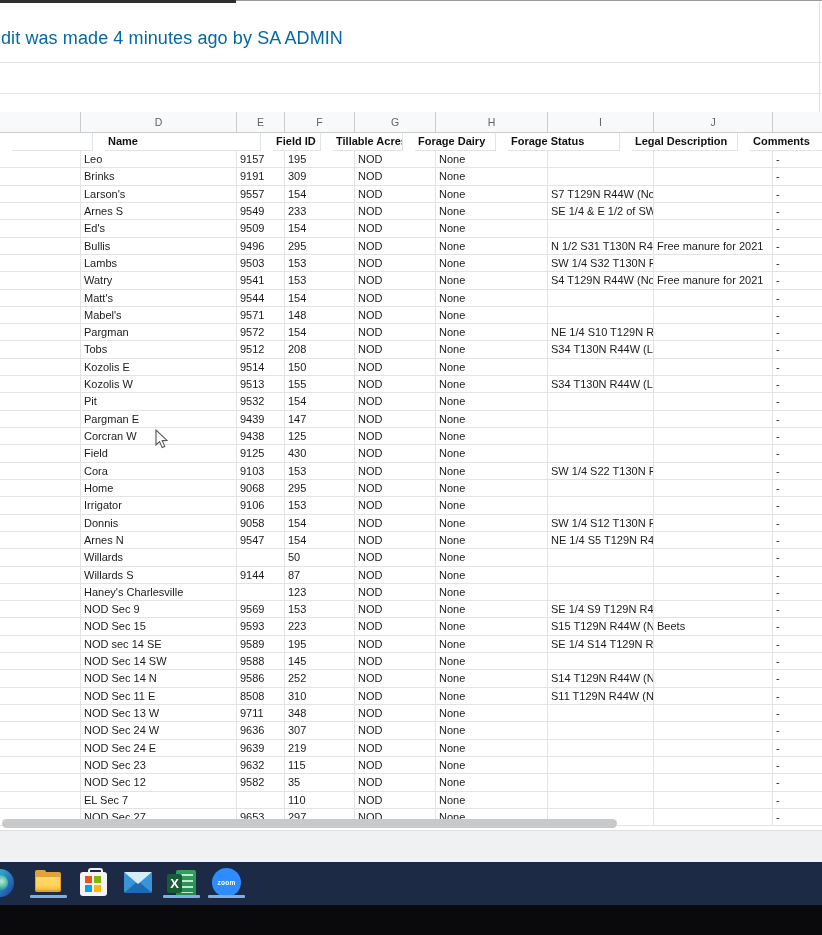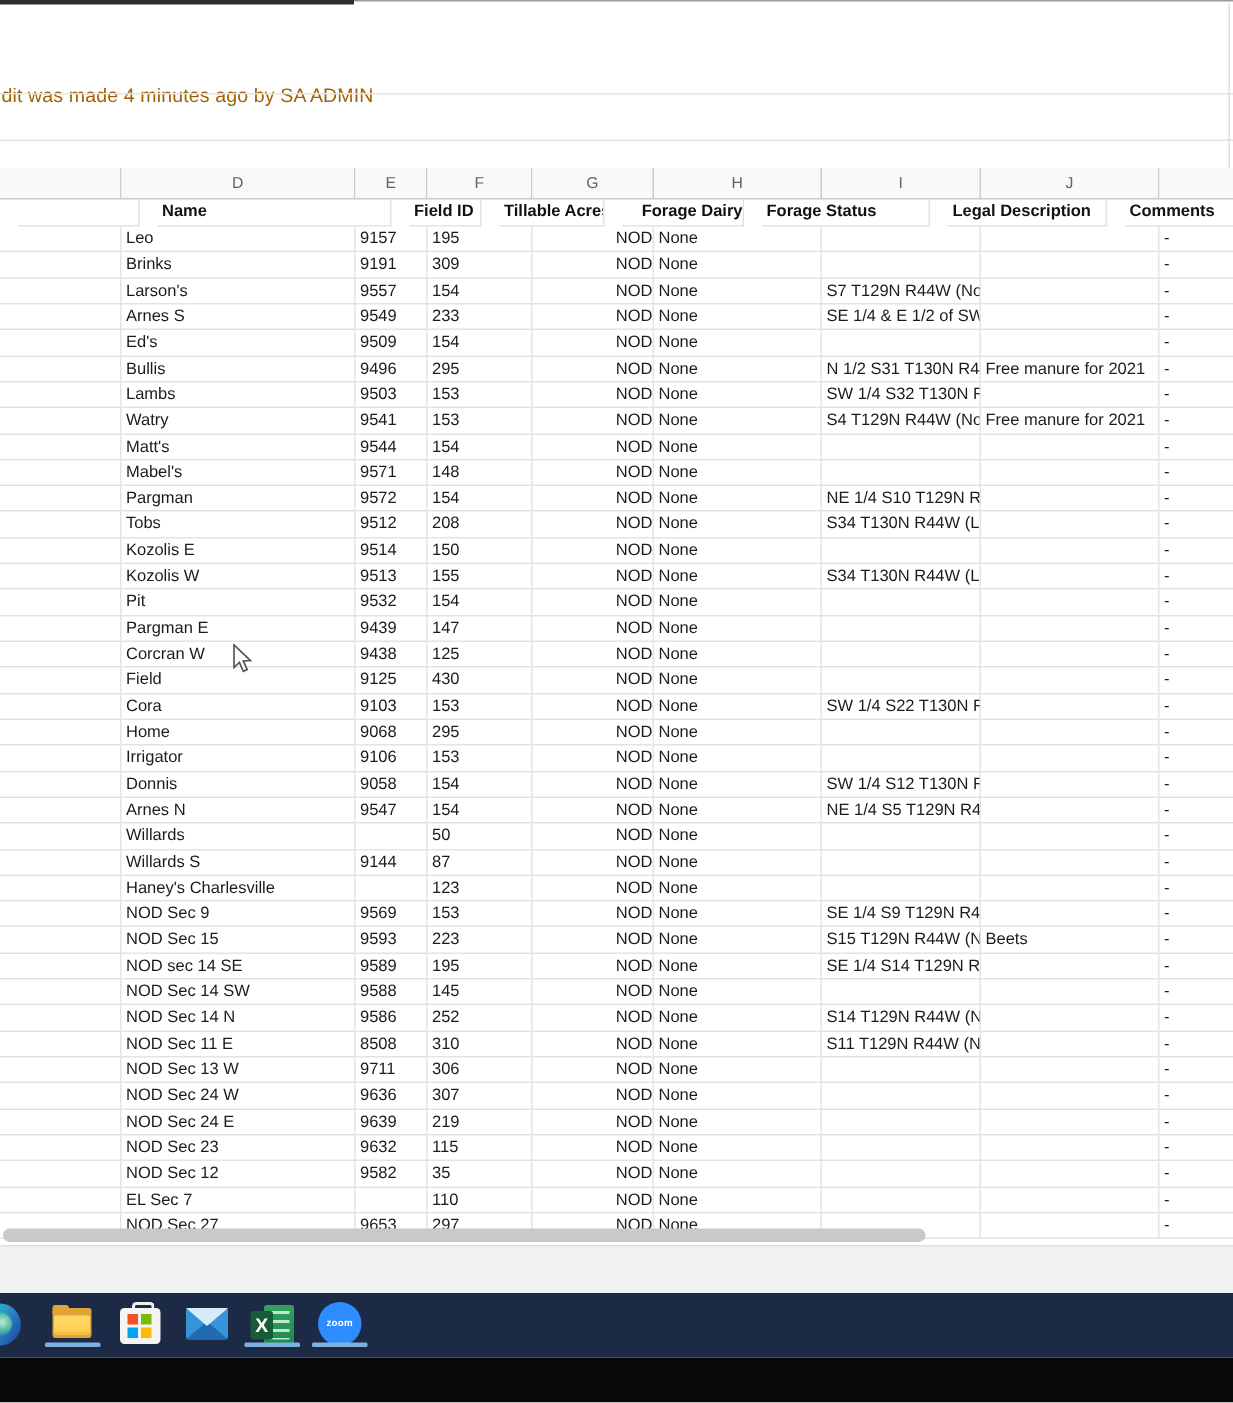--- a/index.html
+++ b/index.html
@@ -9,41 +9,41 @@
     -webkit-font-smoothing:antialiased;
   }
   .abs{position:absolute;}
 
   
   .top-hairline{left:0;top:0;width:822px;height:1px;background:#9a9a9a;}
   .top-dark{left:0;top:0;width:236px;height:3px;background:#2e2e2e;}
 
   
   .edit-status{
-    left:1px;top:56px;font-size:13px;color:#a16207;letter-spacing:.1px;
+    left:1px;top:28px;font-size:18px;color:#0369a1;letter-spacing:.1px;
     white-space:nowrap;cursor:pointer;
   }
 
   .hline{left:0;width:822px;height:1px;background:#e4e4e4;}
   .hline.l1{top:62px;}
   .hline.l2{top:93px;}
   .vline-right{left:819px;top:2px;width:1px;height:110px;background:#e0e0e0;}
 
   
   .sheet{left:0;top:112px;width:822px;height:718px;overflow:hidden;background:#fff;}
   .grid{position:absolute;left:0;top:0;width:893px;}
   .grow{display:flex;height:17.32px;}
   .grow .cell{
     box-sizing:border-box;flex:none;overflow:hidden;white-space:nowrap;
     font-size:11px;color:#1b1b1b;line-height:16.5px;padding:0 0 0 3px;
     border-right:1px solid #e2e3e4;border-bottom:1px solid #e2e3e4;
   }
   .grow .cell.c0{border-right:1px solid #e2e3e4;}
   .c0{width:81px;} .c1{width:156px;} .c2{width:48px;} .c3{width:70px;}
-  .c4{width:81px;text-align:right;} .c5{width:112px;} .c6{width:106px;} .c7{width:119px;} .c8{width:120px;}
+  .c4{width:81px;} .c5{width:112px;} .c6{width:106px;} .c7{width:119px;} .c8{width:120px;}
 
   .grow.letters{height:21px;}
   .grow.letters .cell{
     background:#f8f9fa;color:#5f6368;font-size:10.5px;text-align:center;
     line-height:20px;padding:0;
     border-right:1px solid #cbcccd;border-bottom:1px solid #cbcccd;
   }
   .grow.headrow{height:18px;}
   .grow.headrow .cell{font-weight:bold;color:#111;line-height:17px;margin-left:12px;}
 
@@ -494,21 +494,21 @@
         <div class="cell c4">NOD</div>
         <div class="cell c5">None</div>
         <div class="cell c6">S11 T129N R44W (N</div>
         <div class="cell c7"></div>
         <div class="cell c8">-</div>
       </div>
       <div class="grow ">
         <div class="cell c0"></div>
         <div class="cell c1">NOD Sec 13 W</div>
         <div class="cell c2">9711</div>
-        <div class="cell c3">306</div>
+        <div class="cell c3">348</div>
         <div class="cell c4">NOD</div>
         <div class="cell c5">None</div>
         <div class="cell c6"></div>
         <div class="cell c7"></div>
         <div class="cell c8">-</div>
       </div>
       <div class="grow ">
         <div class="cell c0"></div>
         <div class="cell c1">NOD Sec 24 W</div>
         <div class="cell c2">9636</div>

